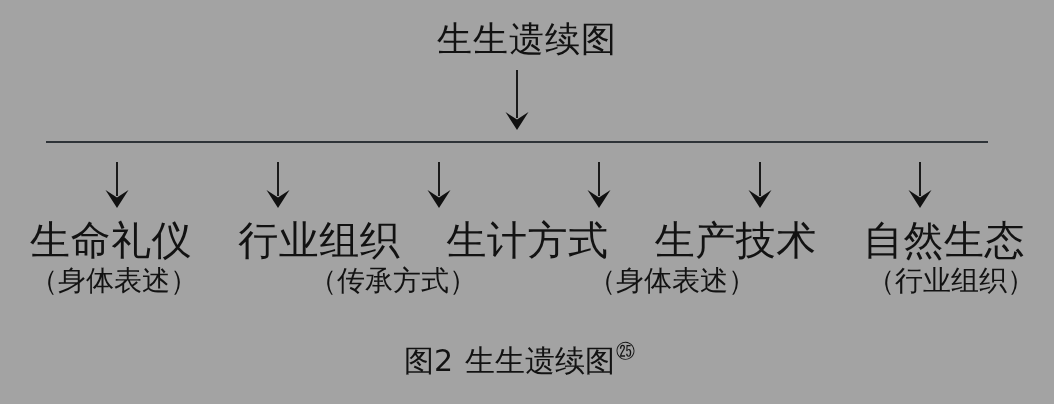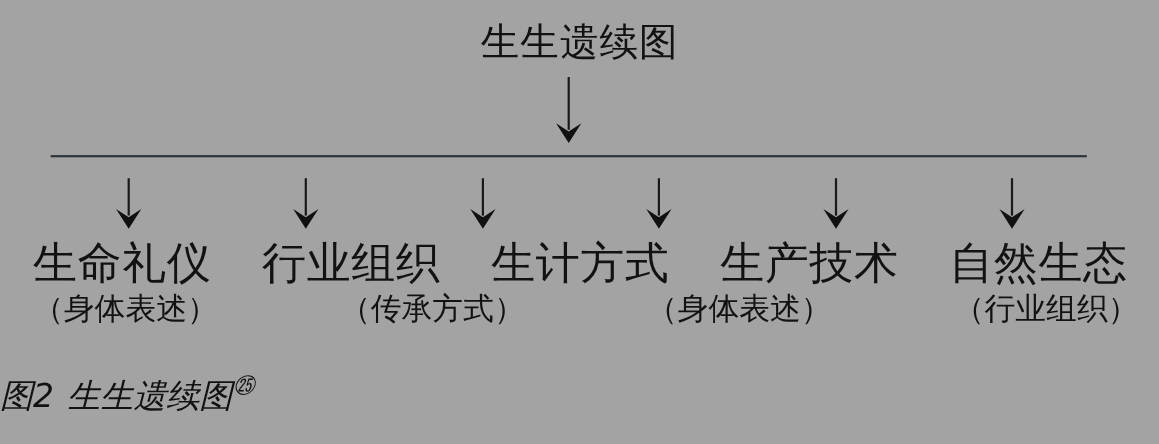--- a/index.html
+++ b/index.html
@@ -121,26 +121,26 @@
   }
   .leaf-row-primary .leaf-cell { width: 161px; }
   .leaf-row-secondary .leaf-cell { width: 157px; }
 
   
   .caption {
     position: absolute;
     left: 0;
     right: 16px;
     top: 340px;
+    text-align: center;
     font-size: 30px;
     line-height: 42px;
     font-weight: 500;
     color: #121212;
     white-space: nowrap;
-    font-style: italic;
   }
   .caption .caption-gap { display: inline-block; width: 12px; }
   .caption .caption-ref {
     font-size: 19px;
     vertical-align: super;
     line-height: 1;
     position: relative;
     top: -2px;
     left: 1px;
   }

